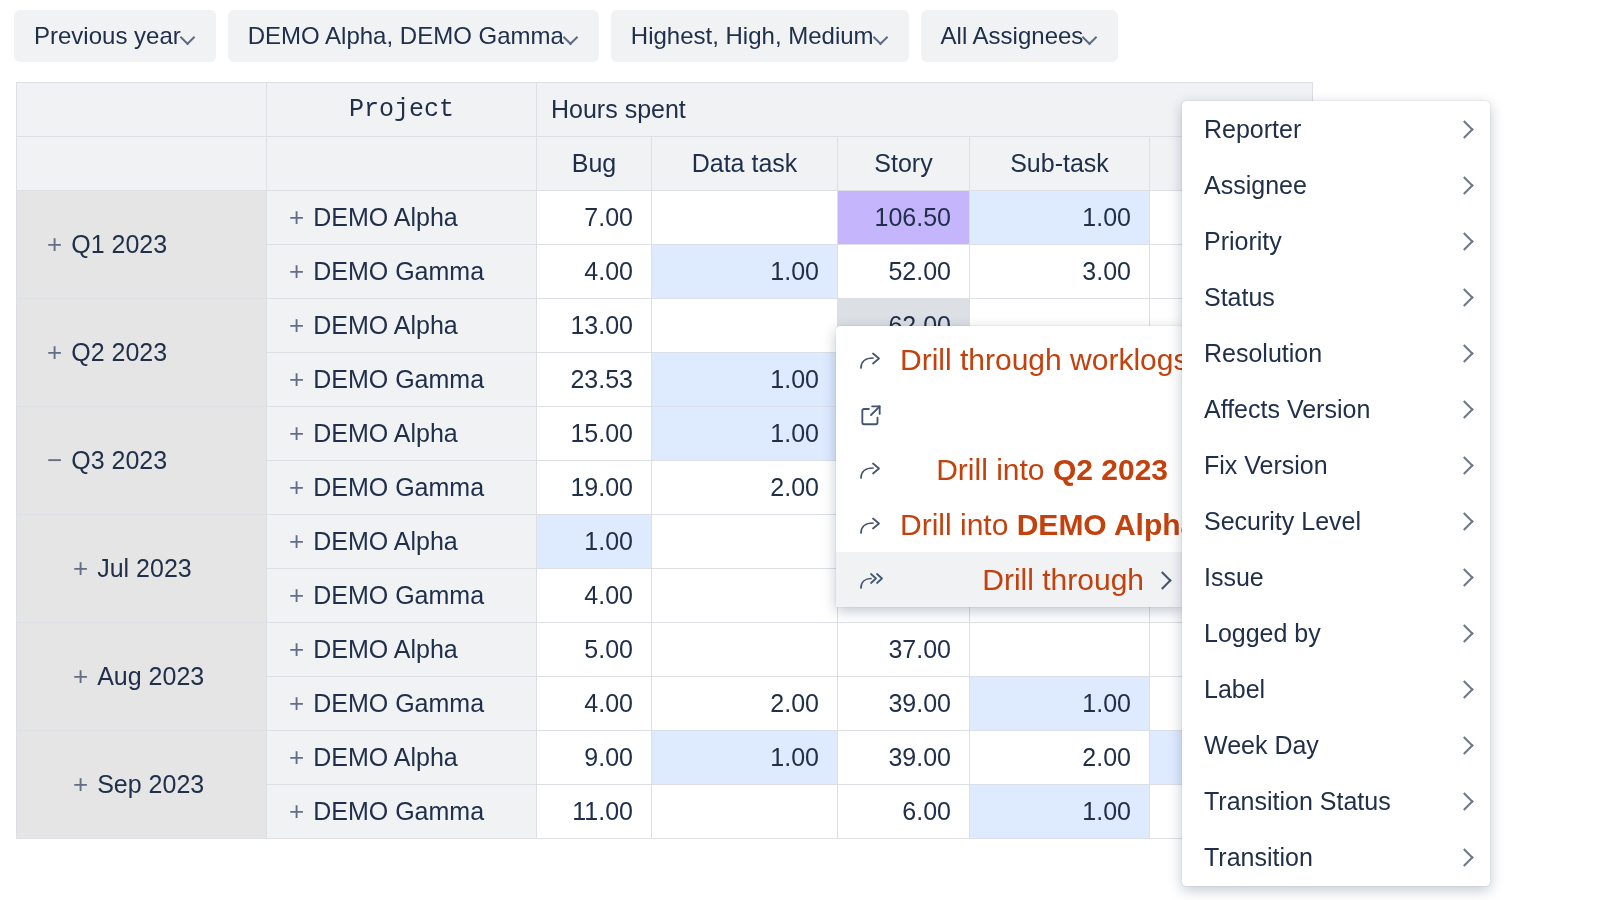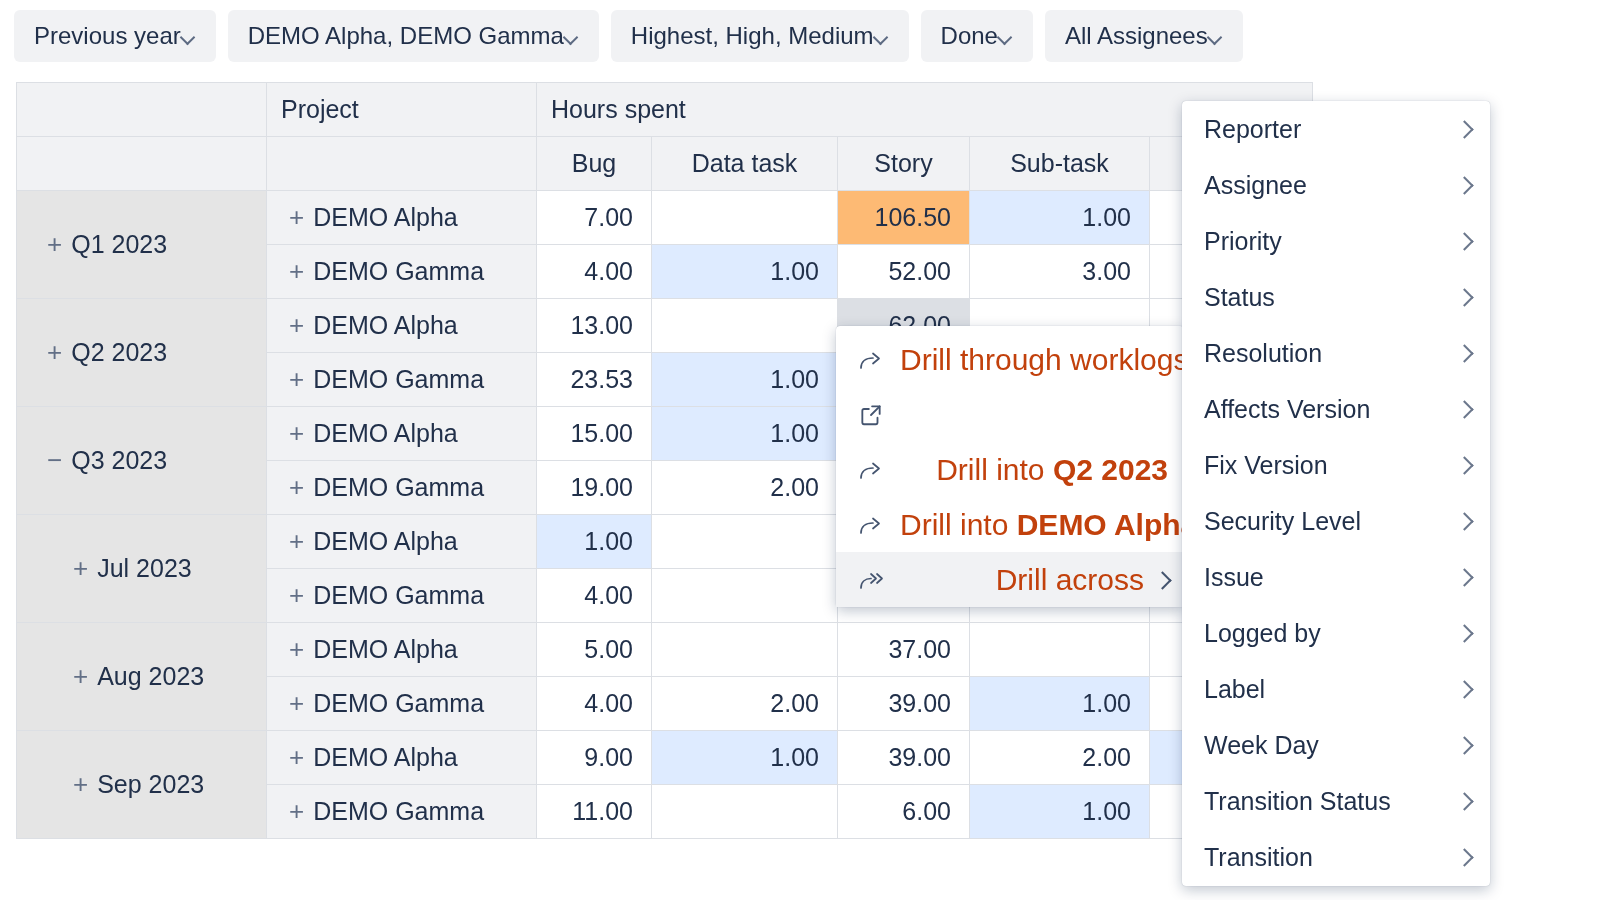--- a/index.html
+++ b/index.html
@@ -53,21 +53,21 @@
     background: #ffffff;
     height: 54px;
     vertical-align: middle;
     overflow: hidden;
     white-space: nowrap;
   }
   .grid thead th {
     background: #F1F2F4;
     color: #21304A;
   }
-  .hdr-group-left { text-align: left; }
+  .hdr-group-left { text-align: center; font-family: Liberation Mono, monospace; }
   .hdr-group-metric { text-align: left; }
   .hdr-sub { text-align: center; font-size: 25px; }
   .hdr-blank { background: #F1F2F4; }
 
   .col-period { width: 250px; }
   .col-project { width: 270px; }
   .col-num { width: 115px; }
   .col-data { width: 186px; }
   .col-story { width: 132px; }
   .col-sub { width: 180px; }
@@ -76,21 +76,21 @@
   td.period {
     background: #e5e5e5; text-align: left; vertical-align: middle;
     padding-left: 30px;
   }
   td.period.indent { padding-left: 56px; }
   td.project {
     background: #F1F2F4; text-align: left; padding-left: 22px;
   }
   td.num { text-align: right; padding-right: 18px; }
   td.num.hl-blue { background: #DEEBFF; }
-  td.num.hl-pink { background: #fdba74; margin-top: 45px; }
+  td.num.hl-pink { background: #c4b5fd; margin-top: 45px; }
   td.num.hl-gray { background: #DCDFE4; }
 
   .tw { color: #626F86; font-weight: 400; margin-right: 9px; font-size: 26px; }
 
   
   .ctx-menu {
     position: absolute; left: 836px; top: 326px;
     width: 348px;
     background: #ffffff;
     border-radius: 4px;
@@ -153,24 +153,20 @@
       <button class="filter-btn">
         <span>Previous year</span>
         <span class="chev-down"></span>
       </button>
       <button class="filter-btn">
         <span>DEMO Alpha, DEMO Gamma</span>
         <span class="chev-down"></span>
       </button>
       <button class="filter-btn">
         <span>Highest, High, Medium</span>
-        <span class="chev-down"></span>
-      </button>
-      <button class="filter-btn">
-        <span>Done</span>
         <span class="chev-down"></span>
       </button>
       <button class="filter-btn">
         <span>All Assignees</span>
         <span class="chev-down"></span>
       </button>
     </div>
 
   <table class="grid">
     <colgroup>
@@ -342,21 +338,21 @@
         <span class="lbl"><span>Drill into </span><b>DEMO Alpha</b></span>
       </div>
       <div class="ctx-item active">
         <span class="ic">
           <svg width="30" height="24" viewBox="0 0 30 24" fill="none" stroke="#44546F" stroke-width="1.7" stroke-linecap="round" stroke-linejoin="round">
             <path d="M3 20c0-6 4-9.5 10-9.5"></path>
             <path d="M13 6l5 4.5-5 4.5"></path>
             <path d="M19 6l5 4.5-5 4.5"></path>
           </svg>
         </span>
-        <span class="lbl"><span>Drill across</span></span>
+        <span class="lbl"><span>Drill through</span></span>
         <span class="chev-right"></span>
       </div>
     </div>
 
   <div class="submenu" id="submenu">
       <div class="sub-item">
         <span>Reporter</span>
         <span class="chev-right"></span>
       </div>
       <div class="sub-item">

